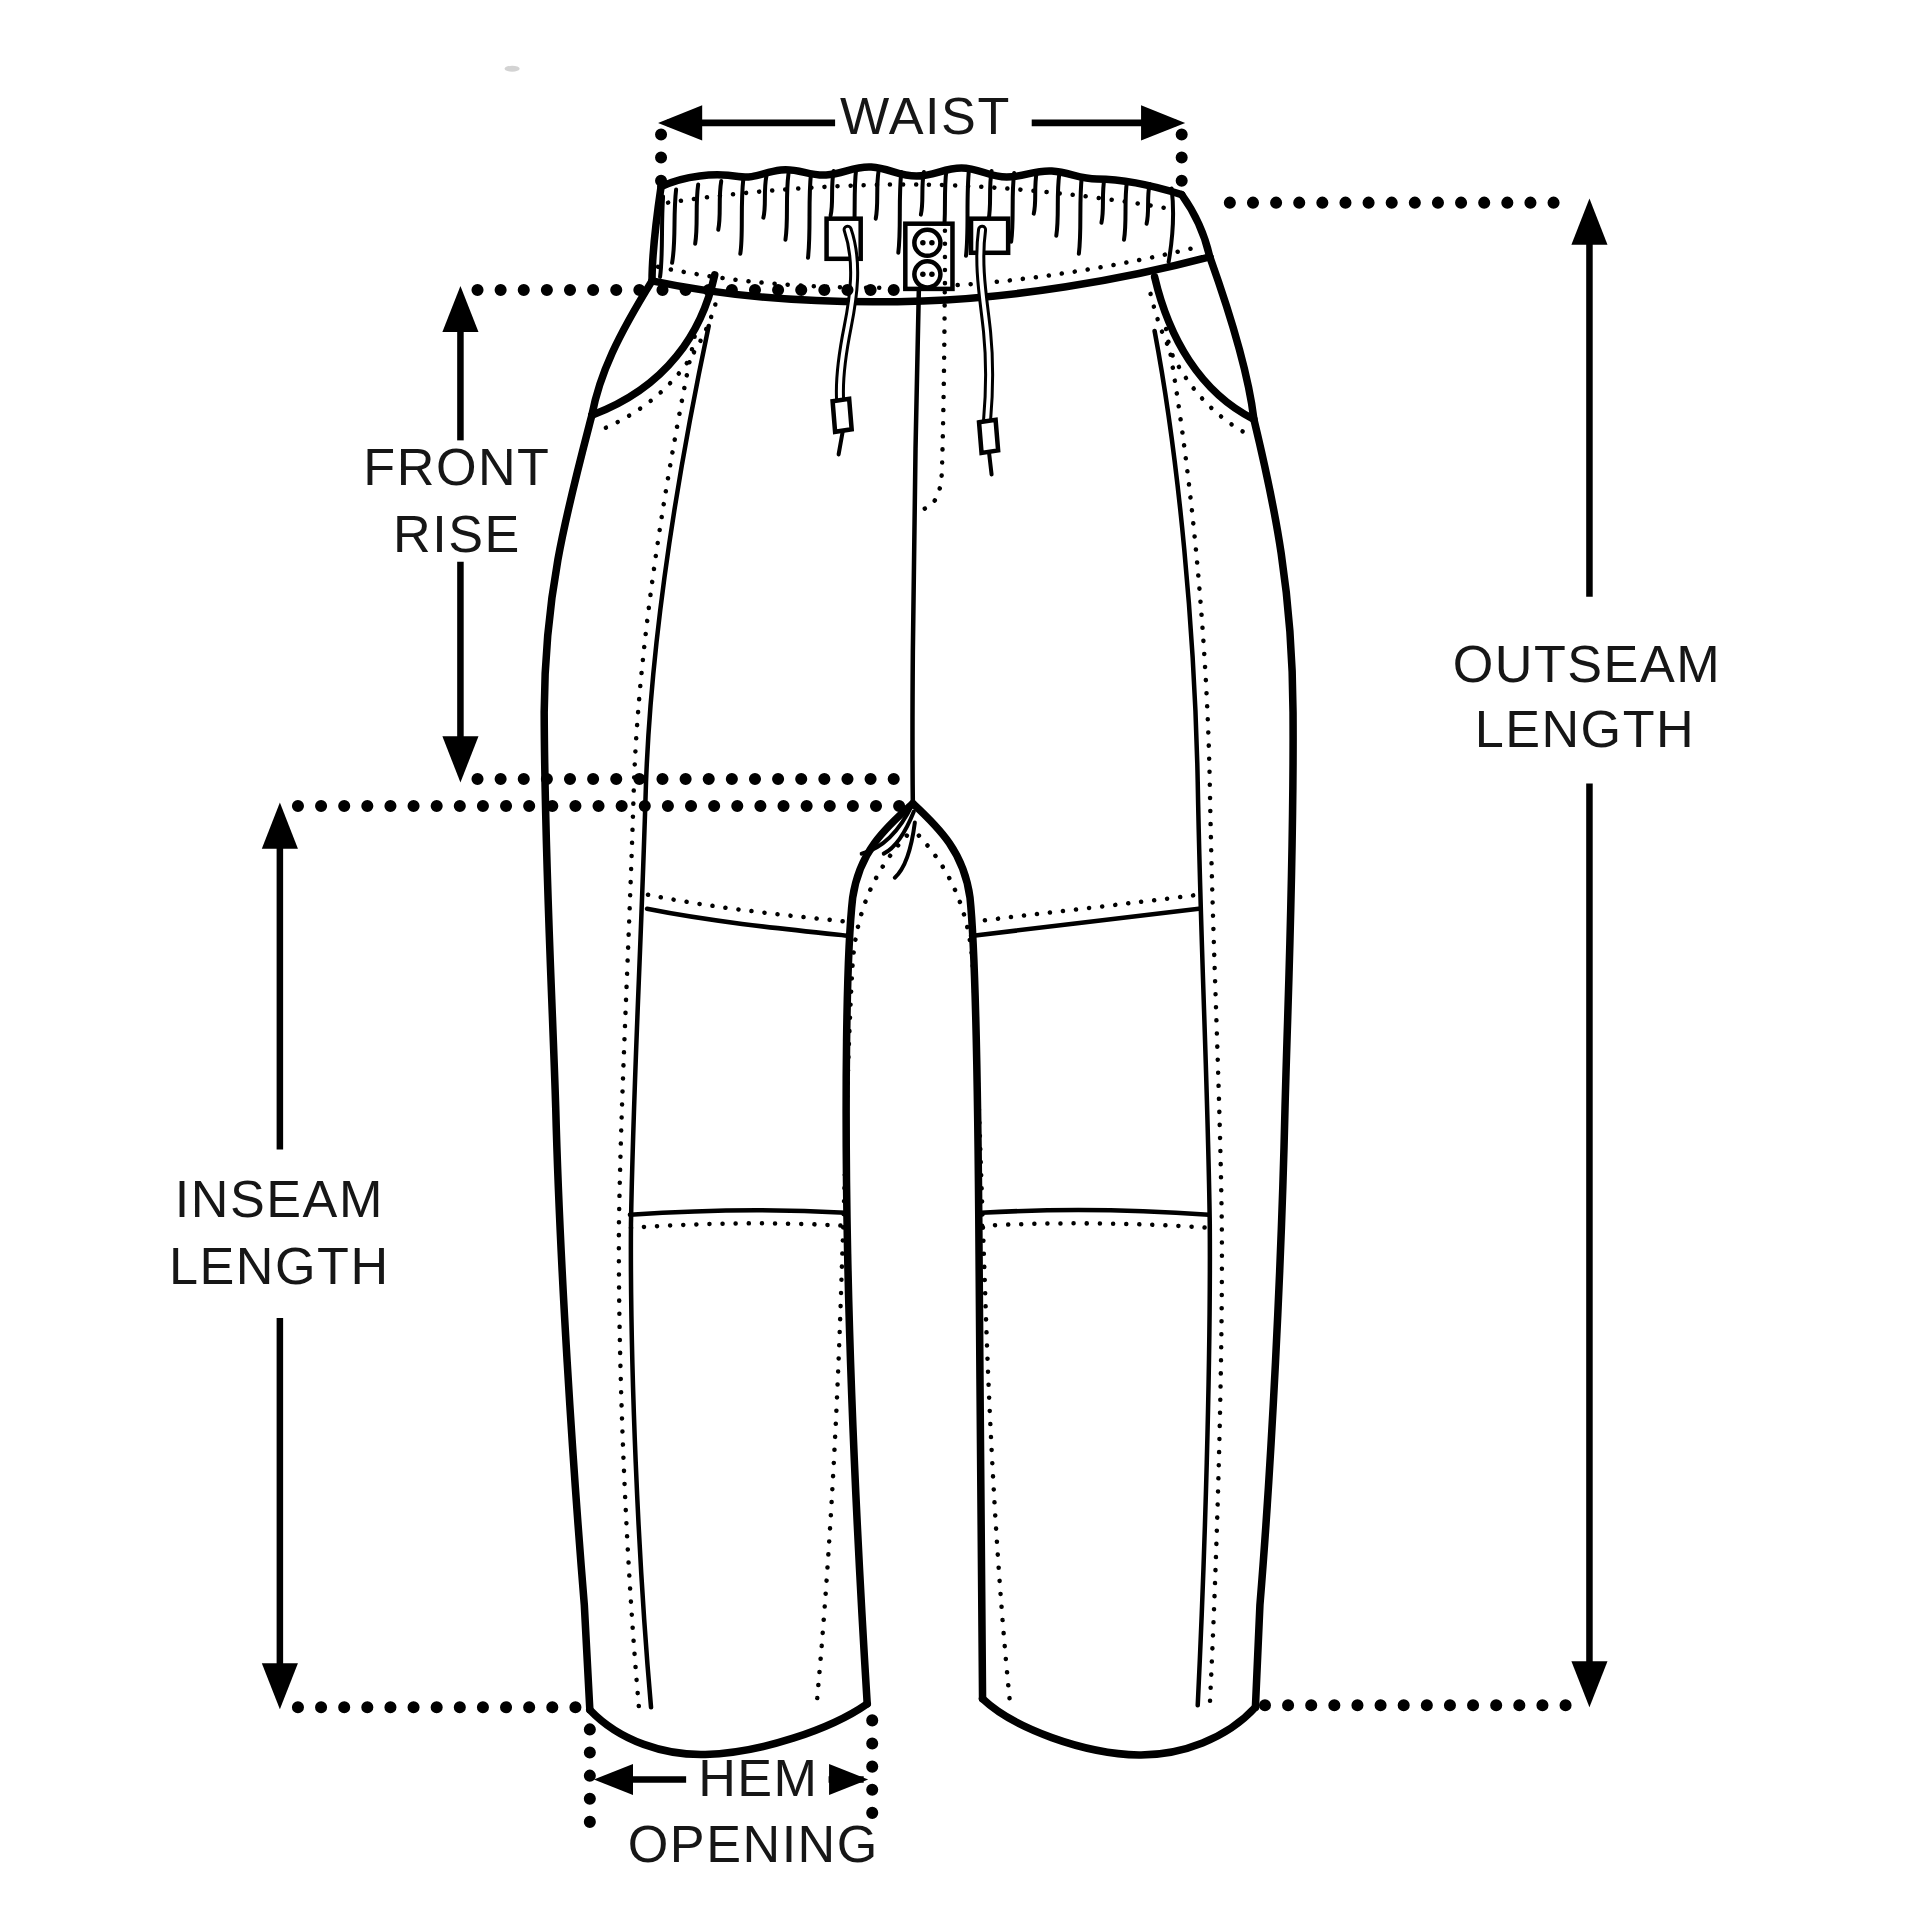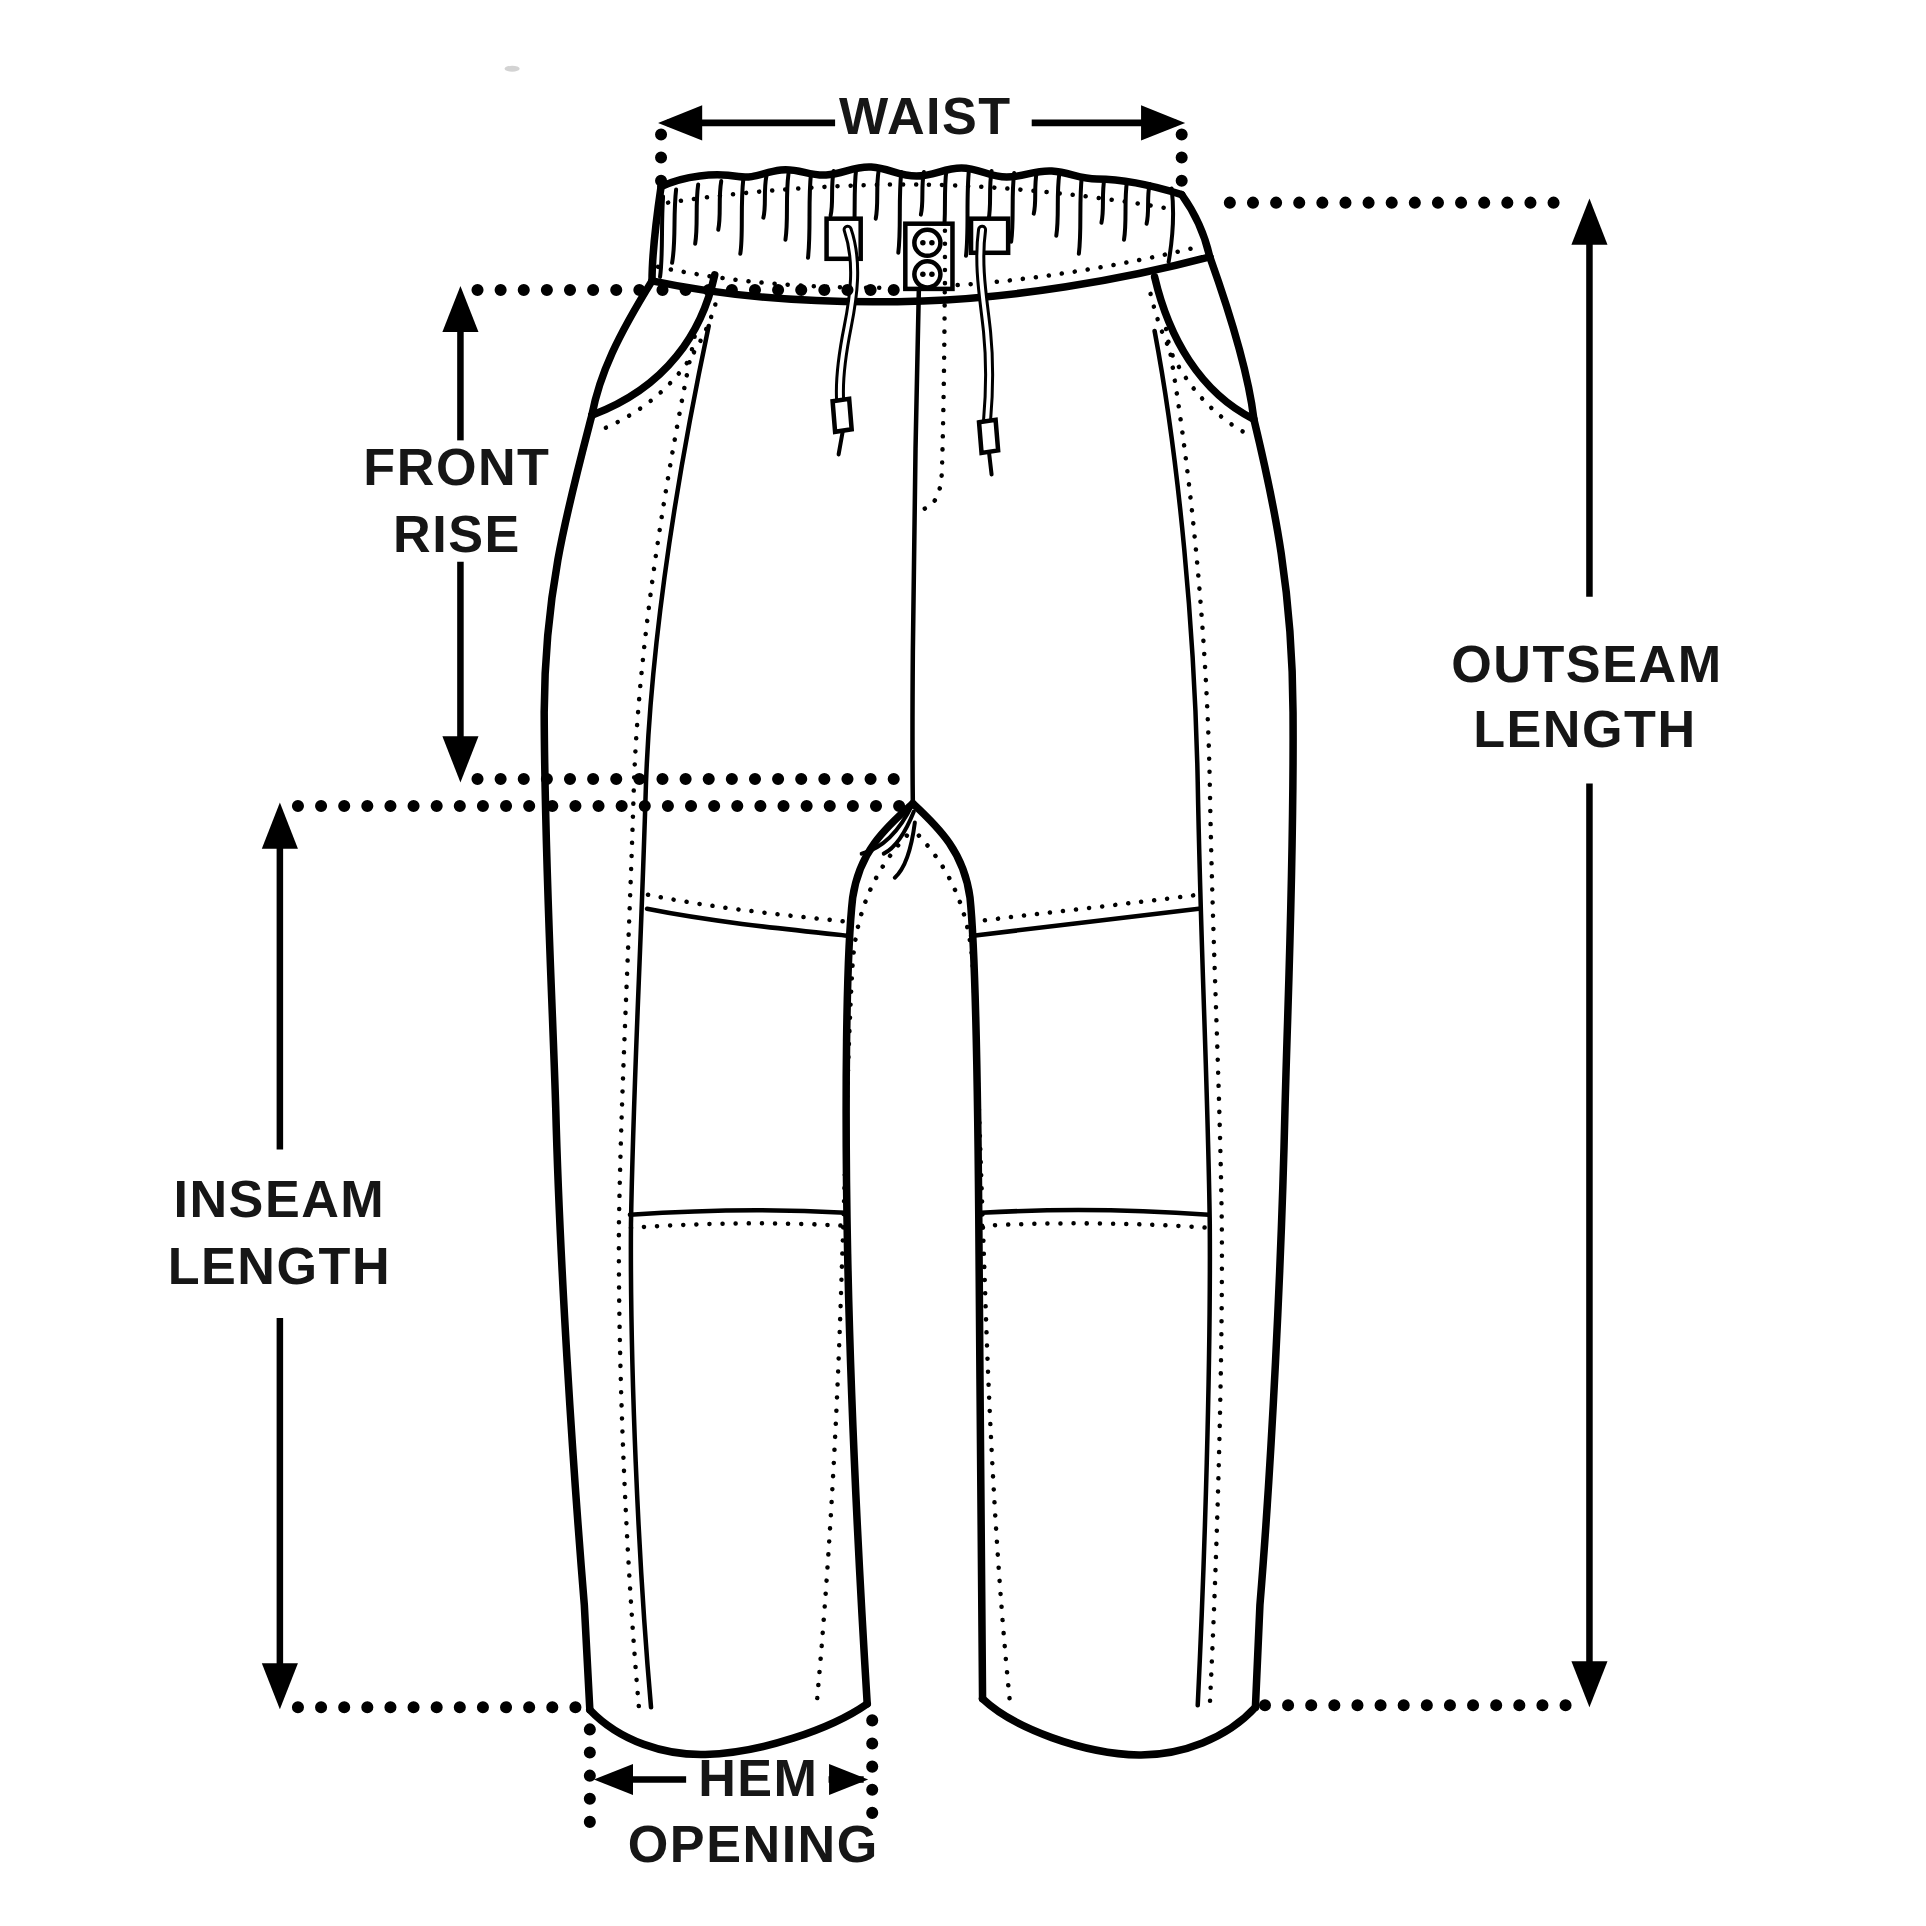--- a/index.html
+++ b/index.html
@@ -1,17 +1,17 @@
 <!DOCTYPE html>
 <html style="font-size:8px"><head>
 <meta charset="utf-8">
 <style>
   html,body{margin:0;padding:0;background:#ffffff;}
   body{width:100vw;height:100vh;overflow:hidden;}
-  .stage{width:100%;height:100%;display:flex;justify-content:center;background:#e5e5e5;font-weight:bold;}
+  .stage{width:100%;height:100%;display:flex;justify-content:center;background:#e5e5e5;}
   svg{display:block;width:100vmin;height:100vmin;background:#fff;}
 
   
   .outline{fill:none;stroke:#000;stroke-width:15;stroke-linecap:round;stroke-linejoin:round;}
   .seam{fill:none;stroke:#000;stroke-width:9;stroke-linecap:round;}
   .stitch{fill:none;stroke:#000;stroke-width:9;stroke-linecap:round;stroke-dasharray:0.1 26;}
   .crinkle{fill:none;stroke:#000;stroke-width:8;stroke-linecap:round;}
   .hardware{fill:#fff;stroke:#000;stroke-width:9;}
   .cord-out{fill:none;stroke:#000;stroke-width:20;stroke-linecap:round;}
   .cord-in{fill:none;stroke:#fff;stroke-width:8;stroke-linecap:round;}

